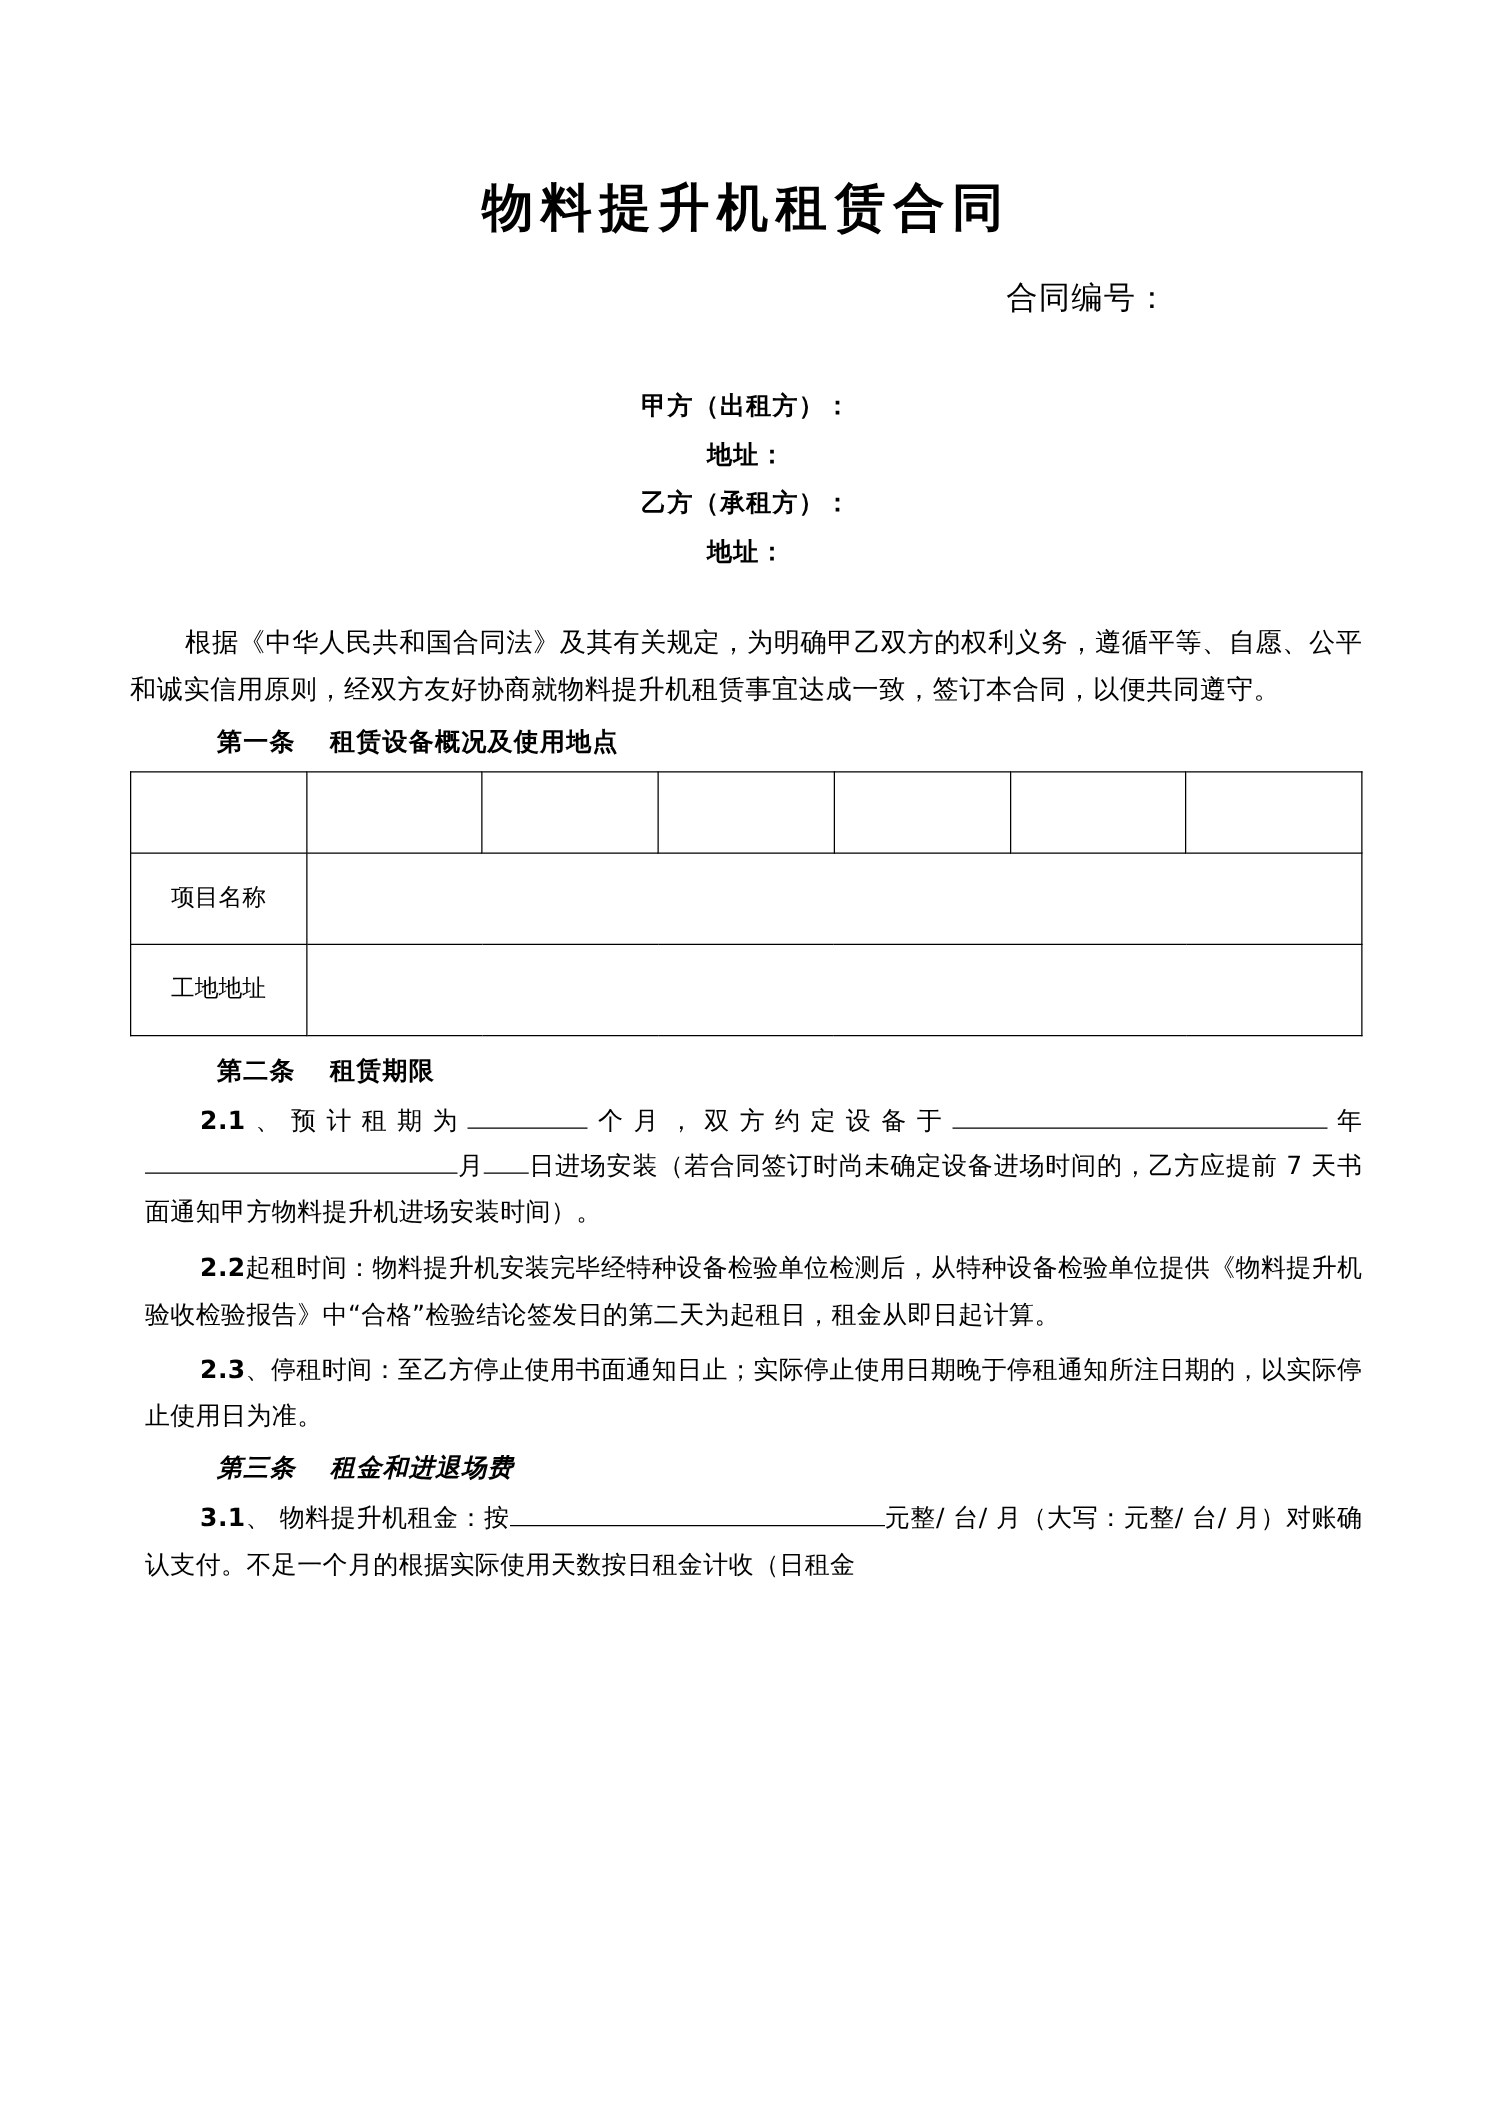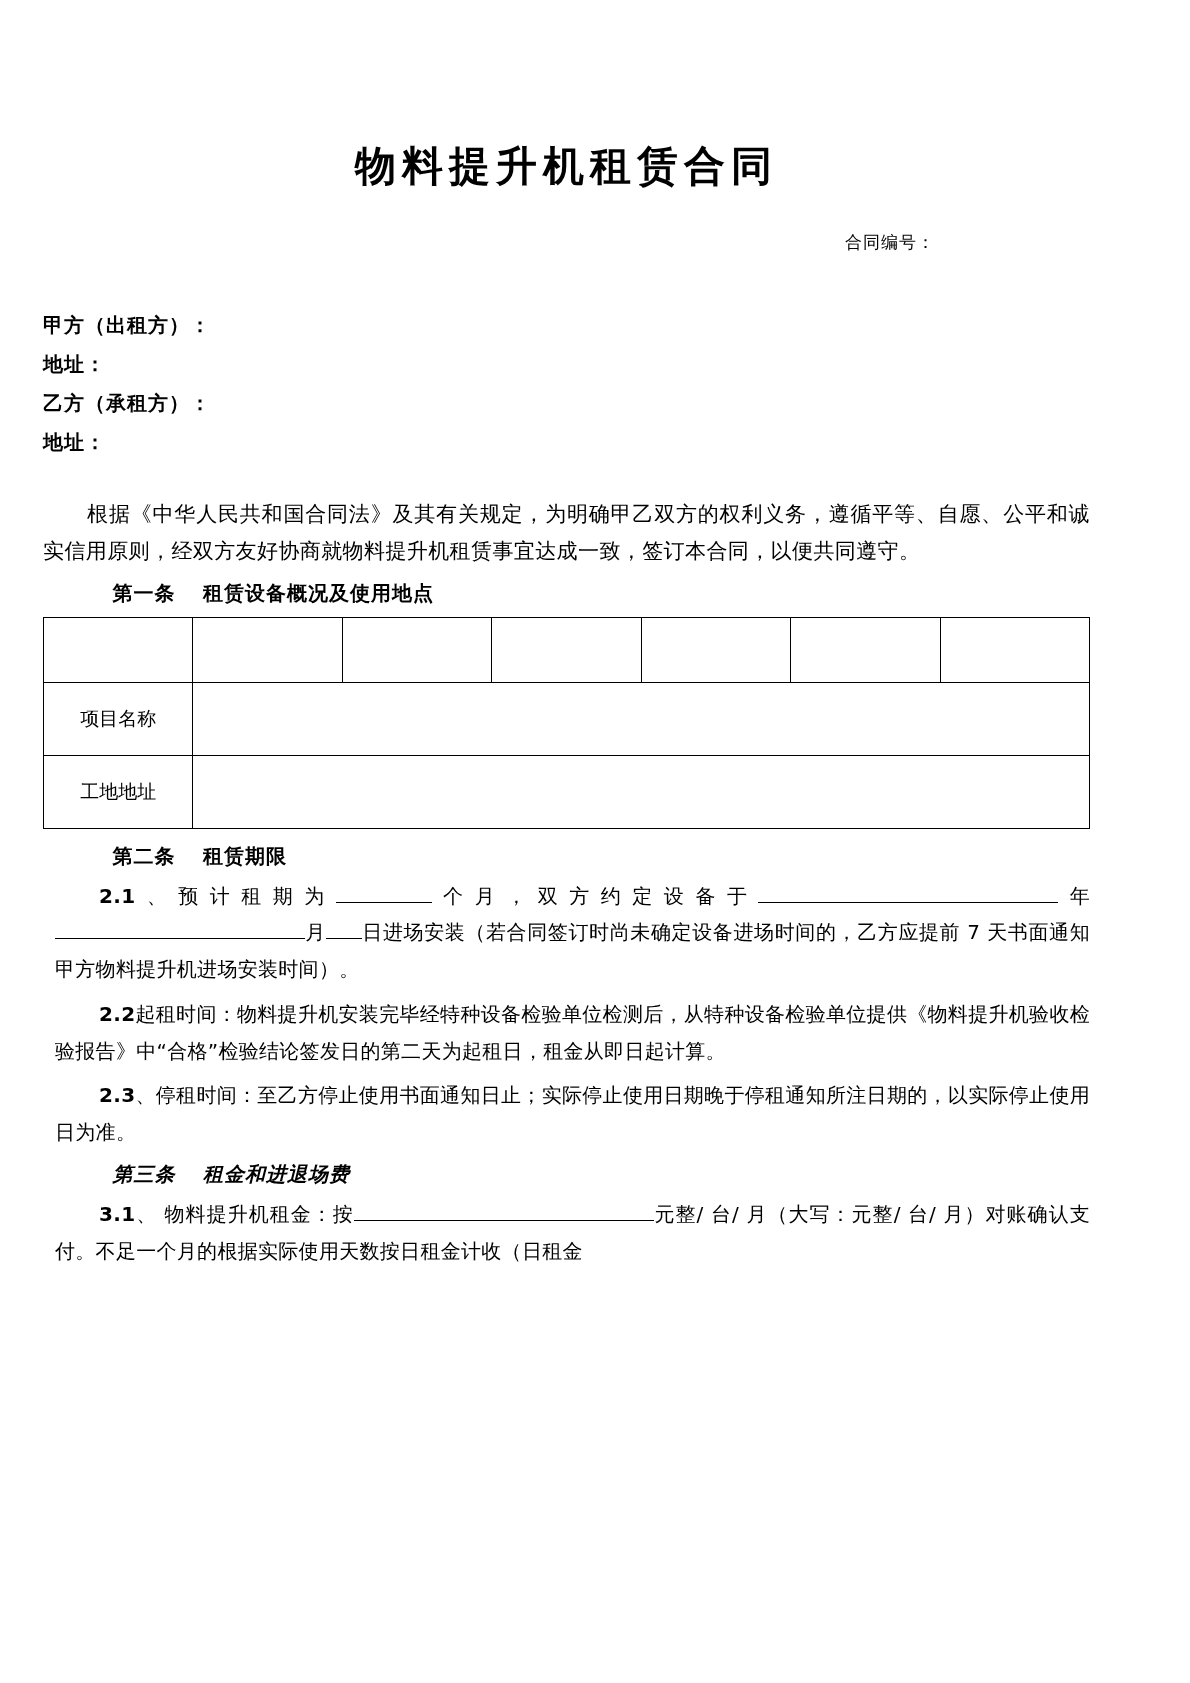--- a/index.html
+++ b/index.html
@@ -11,49 +11,50 @@
     width: 1190px;
     height: 1683px;
     font-family: "Liberation Serif", "DejaVu Serif", serif;
     color: #000000;
     position: relative;
   }
   .page {
     width: 1190px;
     height: 1683px;
     box-sizing: border-box;
-    padding: 118px 100px 0 43px;
+    padding: 118px 100px 0 104px;
     position: relative;
   }
   .doc-title {
     text-align: center;
     font-size: 41px;
     font-weight: bold;
     letter-spacing: 6px;
     font-family: "DejaVu Sans", "Liberation Sans", sans-serif;
     margin: 24px 0 0 0;
     line-height: 1.2;
   }
   .contract-no {
     text-align: right;
-    font-size: 17px;
-    font-family: "DejaVu Sans", "Liberation Sans", sans-serif;
-    margin-top: 40px;
+    font-size: 25px;
+    font-family: "DejaVu Sans", "Liberation Sans", sans-serif;
+    margin-top: 30px;
     padding-right: 155px;
     letter-spacing: 1px;
   }
   .parties {
     margin-top: 52px;
   }
   .party-line {
     font-size: 20px;
     font-weight: bold;
     font-family: Liberation Serif, serif;
     line-height: 1.95;
     letter-spacing: 1px;
+    text-align: center;
   }
   .intro {
     margin-top: 34px;
     font-size: 21px;
     line-height: 1.75;
     text-align: justify;
     text-indent: 2.1em;
     letter-spacing: 0.4px;
   }
   .clause-head {

